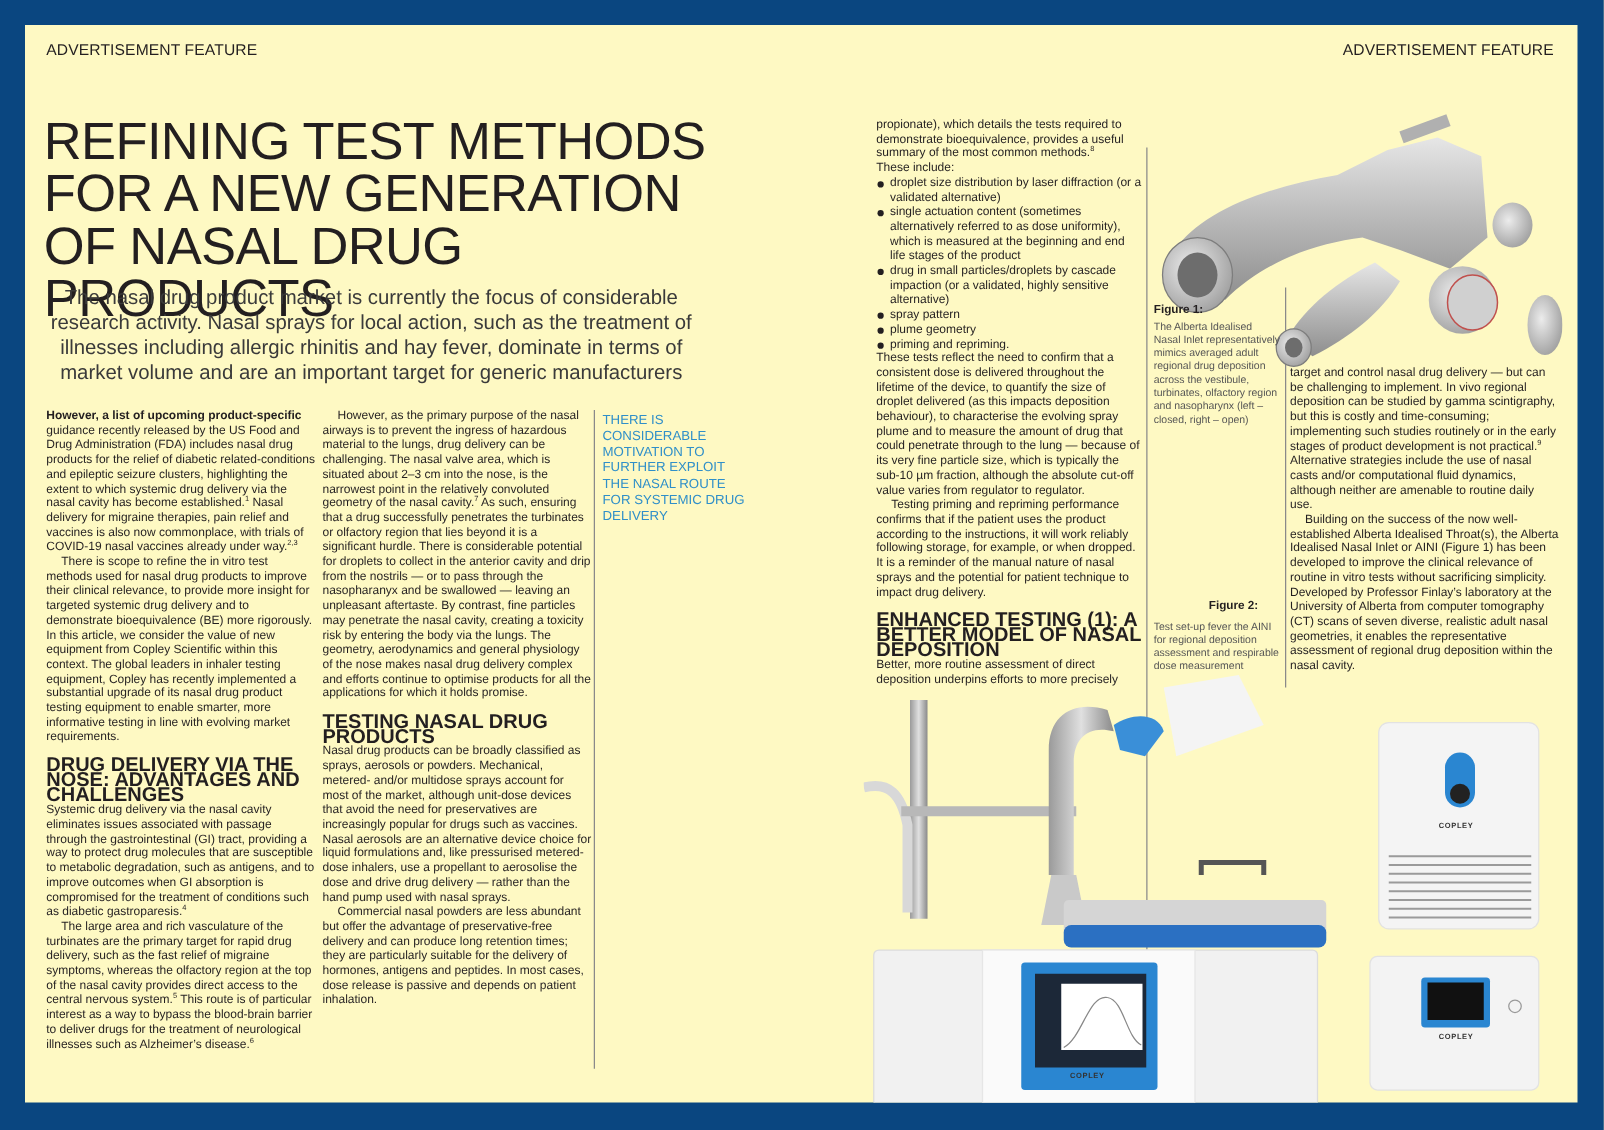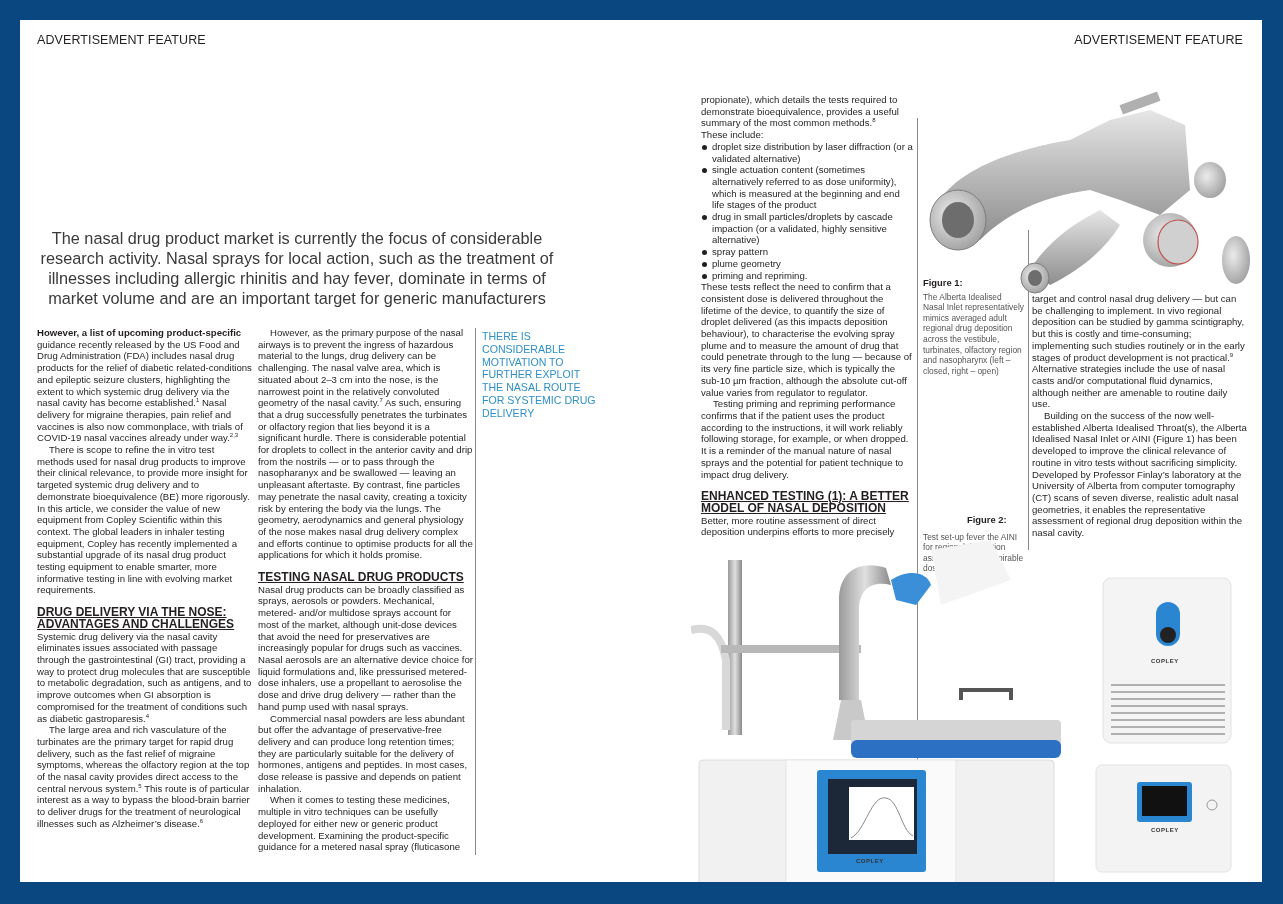--- a/index.html
+++ b/index.html
@@ -1,73 +1,77 @@
 <!DOCTYPE html>
 <html><head>
 <meta charset="utf-8">
 <style>
   html,body{margin:0;padding:0;}
   body{width:1283px;height:904px;background:#0a4680;position:relative;overflow:hidden;font-family:"Liberation Sans",sans-serif;color:#231f20;}
-  .page{position:absolute;left:20px;top:20px;width:1242px;height:862px;background:#ffffff;}
+  .page{position:absolute;left:20px;top:20px;width:1242px;height:862px;background:#fef9c3;}
   .runhead{position:absolute;top:13px;font-size:12.5px;letter-spacing:0.1px;color:#231f20;}
   .runhead.left{left:17px;}
   .runhead.right{right:19px;}
   .title{position:absolute;left:15px;top:72px;width:560px;font-size:42px;line-height:42px;font-weight:normal;letter-spacing:-0.5px;color:#231f20;margin:0;}
   .title span{display:block;}
   .standfirst{position:absolute;left:17px;top:208px;width:520px;font-size:16.3px;line-height:20px;color:#3a3a3a;margin:0;text-align:center;}
   .col{position:absolute;font-size:9.6px;line-height:11.7px;color:#231f20;}
   .col p{margin:0;}
   .col p.ind{text-indent:12px;}
-  .col h3{margin:0;font-size:12px;line-height:11.7px;font-weight:bold;text-decoration:underline;}
+  .col h3{margin:0;font-size:16px;line-height:11.7px;font-weight:bold;}
   .col .gap{height:11px;}
   .col b{font-weight:bold;}
   .col sup{font-size:6px;line-height:0;vertical-align:4px;}
   .c1{left:17px;top:307px;width:215px;}
   .c2{left:238px;top:307px;width:215px;}
   .c3{left:681px;top:74px;width:212px;}
   .c4{left:1012px;top:273px;width:215px;}
   .vline{position:absolute;width:1px;background:#8a8a8a;}
   .pull{position:absolute;left:462px;top:310px;width:120px;font-size:10.6px;line-height:12.8px;color:#2f8fc9;text-transform:uppercase;margin:0;}
   .c3 ul{list-style:none;margin:0;padding:0;}
   .c3 li{position:relative;padding-left:11px;}
   .c3 li:before{content:"";position:absolute;left:1px;top:4px;width:5px;height:5px;border-radius:50%;background:#231f20;}
-  .cap{position:absolute;font-size:8.4px;line-height:10.6px;color:#555;width:102px;margin-top:36px;}
+  .cap{position:absolute;font-size:8.4px;line-height:10.6px;color:#555;width:102px;}
   .cap h4{margin:0 0 3px 0;font-size:9.4px;color:#231f20;font-weight:bold;}
   .cap p{margin:0;}
   
   .fig1{position:absolute;left:900px;top:60px;width:330px;height:220px;}
   .fig2{position:absolute;left:671px;top:520px;width:560px;height:342px;}
 </style>
 </head>
 <body>
 
 <div class="page">
 
   <div class="runhead left">ADVERTISEMENT FEATURE</div>
   <div class="runhead right">ADVERTISEMENT FEATURE</div>
 
+  <h1 class="title">
+    <span>REFINING TEST METHODS</span>
+    <span>FOR A NEW GENERATION</span>
+    <span>OF NASAL DRUG PRODUCTS</span>
+  </h1>
 
   <p class="standfirst">The nasal drug product market is currently the focus of considerable research activity. Nasal sprays for local action, such as the treatment of illnesses including allergic rhinitis and hay fever, dominate in terms of market volume and are an important target for generic manufacturers</p>
 
   <div class="col c1">
     <p><b>However, a list of upcoming product-specific</b><span> guidance recently released by the US Food and Drug Administration (FDA) includes nasal drug products for the relief of diabetic related-conditions and epileptic seizure clusters, highlighting the extent to which systemic drug delivery via the nasal cavity has become established.</span><sup>1</sup><span> Nasal delivery for migraine therapies, pain relief and vaccines is also now commonplace, with trials of COVID-19 nasal vaccines already under way.</span><sup>2,3</sup></p>
     <p class="ind">There is scope to refine the in vitro test methods used for nasal drug products to improve their clinical relevance, to provide more insight for targeted systemic drug delivery and to demonstrate bioequivalence (BE) more rigorously. In this article, we consider the value of new equipment from Copley Scientific within this context. The global leaders in inhaler testing equipment, Copley has recently implemented a substantial upgrade of its nasal drug product testing equipment to enable smarter, more informative testing in line with evolving market requirements.</p>
     <div class="gap"></div>
     <h3>DRUG DELIVERY VIA THE NOSE: ADVANTAGES AND CHALLENGES</h3>
     <p><span>Systemic drug delivery via the nasal cavity eliminates issues associated with passage through the gastrointestinal (GI) tract, providing a way to protect drug molecules that are susceptible to metabolic degradation, such as antigens, and to improve outcomes when GI absorption is compromised for the treatment of conditions such as diabetic gastroparesis.</span><sup>4</sup></p>
     <p class="ind"><span>The large area and rich vasculature of the turbinates are the primary target for rapid drug delivery, such as the fast relief of migraine symptoms, whereas the olfactory region at the top of the nasal cavity provides direct access to the central nervous system.</span><sup>5</sup><span> This route is of particular interest as a way to bypass the blood-brain barrier to deliver drugs for the treatment of neurological illnesses such as Alzheimer’s disease.</span><sup>6</sup></p>
   </div>
 
   <div class="col c2">
     <p class="ind"><span>However, as the primary purpose of the nasal airways is to prevent the ingress of hazardous material to the lungs, drug delivery can be challenging. The nasal valve area, which is situated about 2–3 cm into the nose, is the narrowest point in the relatively convoluted geometry of the nasal cavity.</span><sup>7</sup><span> As such, ensuring that a drug successfully penetrates the turbinates or olfactory region that lies beyond it is a significant hurdle. There is considerable potential for droplets to collect in the anterior cavity and drip from the nostrils — or to pass through the nasopharanyx and be swallowed — leaving an unpleasant aftertaste. By contrast, fine particles may penetrate the nasal cavity, creating a toxicity risk by entering the body via the lungs. The geometry, aerodynamics and general physiology of the nose makes nasal drug delivery complex and efforts continue to optimise products for all the applications for which it holds promise.</span></p>
     <div class="gap"></div>
     <h3>TESTING NASAL DRUG PRODUCTS</h3>
     <p>Nasal drug products can be broadly classified as sprays, aerosols or powders. Mechanical, metered- and/or multidose sprays account for most of the market, although unit-dose devices that avoid the need for preservatives are increasingly popular for drugs such as vaccines. Nasal aerosols are an alternative device choice for liquid formulations and, like pressurised metered-dose inhalers, use a propellant to aerosolise the dose and drive drug delivery — rather than the hand pump used with nasal sprays.</p>
     <p class="ind">Commercial nasal powders are less abundant but offer the advantage of preservative-free delivery and can produce long retention times; they are particularly suitable for the delivery of hormones, antigens and peptides. In most cases, dose release is passive and depends on patient inhalation.</p>
-    <p class="ind">When it comes to testing these medicines, multiple in vitro techniques can be usefully deployed for either new or generic product development. Examining the product-specific guidance for a metered nasal spray (fluticasone</p>
   </div>
 
   <div class="vline" style="left:455px;top:308px;height:527px;"></div>
 
   <p class="pull">THERE IS CONSIDERABLE MOTIVATION TO FURTHER EXPLOIT THE NASAL ROUTE FOR SYSTEMIC DRUG DELIVERY</p>
 
   <div class="col c3">
     <p><span>propionate), which details the tests required to demonstrate bioequivalence, provides a useful summary of the most common methods.</span><sup>8</sup><br><span>These include:</span></p>
     <ul>
       <li>droplet size distribution by laser diffraction (or a validated alternative)</li>

